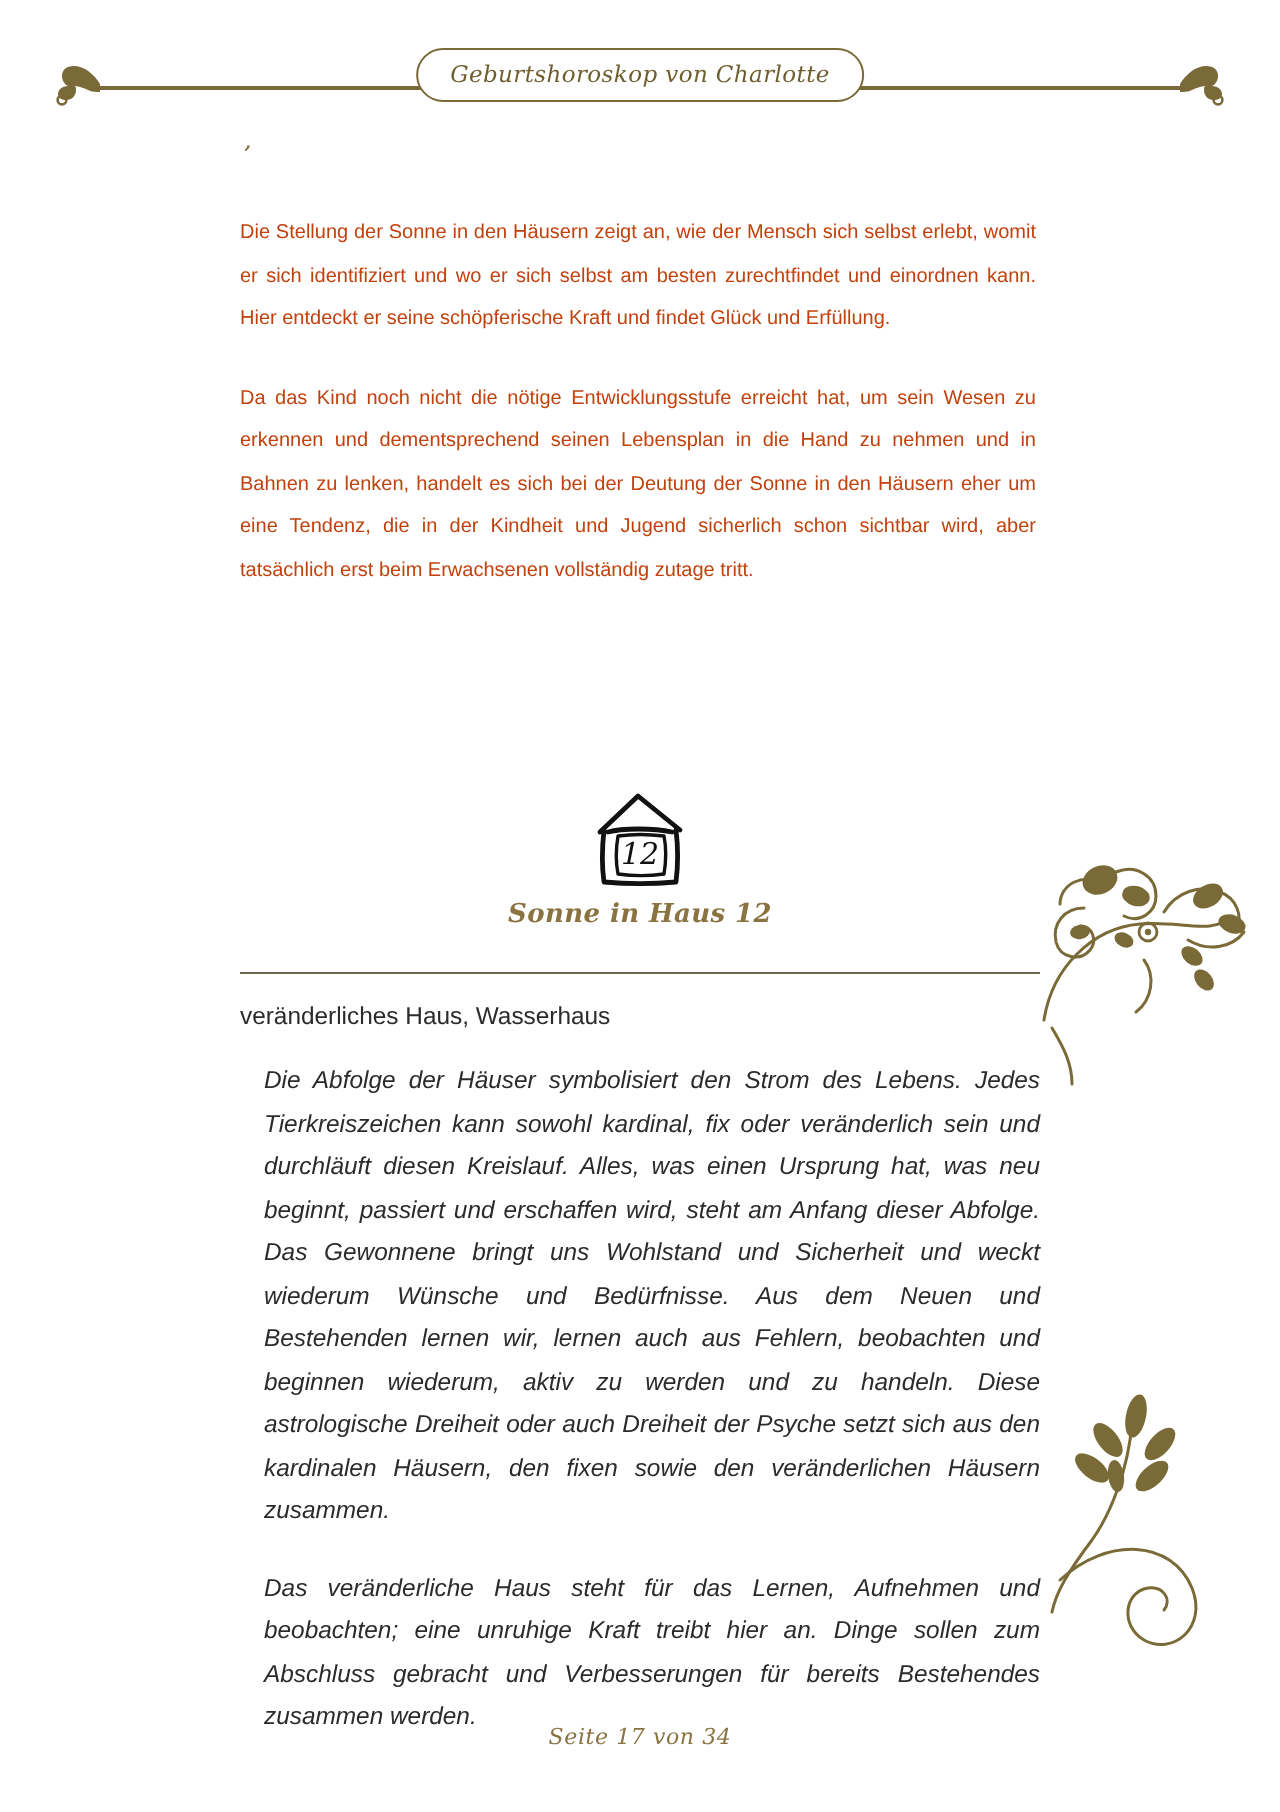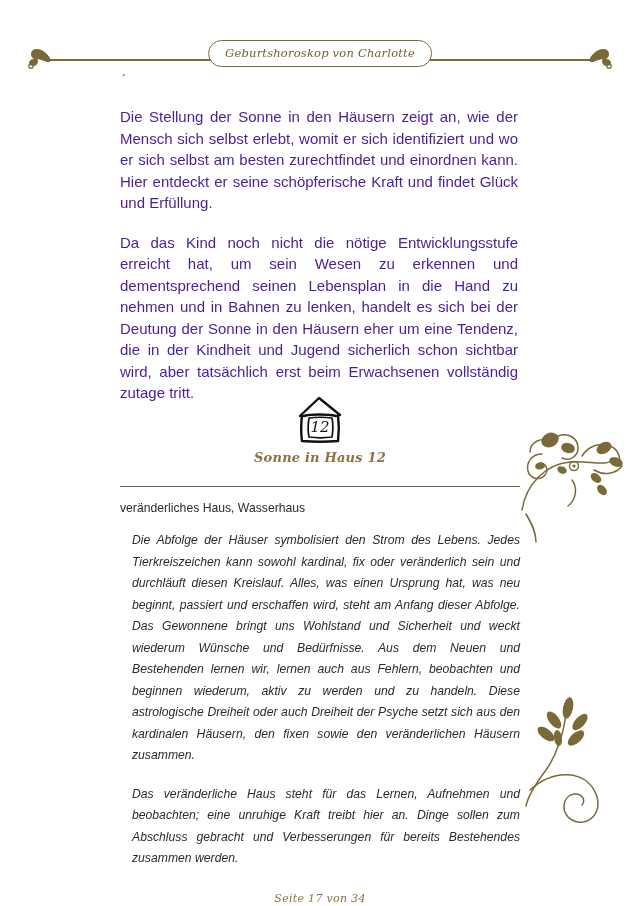--- a/index.html
+++ b/index.html
@@ -19,21 +19,21 @@
 
   .page {
     position: absolute;
     inset: 0;
     background: #ffffff;
   }
 
   
   .header {
     position: absolute;
-    top: 40px;
+    top: 24px;
     left: 0;
     width: 640px;
     height: 40px;
   }
   .header-rule {
     position: absolute;
     top: 19px;
     height: 1.6px;
     background: #7a6a38;
   }
@@ -87,25 +87,25 @@
   }
   .title-tick {
     position: absolute;
     left: 2px;
     top: -12px;
     font-size: 10px;
     color: #8a7340;
   }
 
   .body-p {
-    font-size: 15px;
+    font-size: 10px;
     line-height: 21.5px;
     text-align: justify;
     margin: 0 2px 18px 0;
-    color: #4c1d95;
+    color: #c2410c;
     hyphens: manual;
   }
 
   
   .emblem-block {
     position: absolute;
     left: 0;
     top: 310px;
     width: 400px;
     text-align: center;
@@ -178,21 +178,20 @@
     position: absolute;
     left: 0;
     top: 862px;
     width: 640px;
     text-align: center;
     font-family: "DejaVu Serif", serif;
     font-style: italic;
     font-size: 11px;
     color: #8a7340;
     letter-spacing: 0.3px;
-    margin-top: 30px;
   }
 </style>
 </head>
 <body>
 
 <div class="page">
 
   <div class="header">
 
     <div class="flourish-left">

